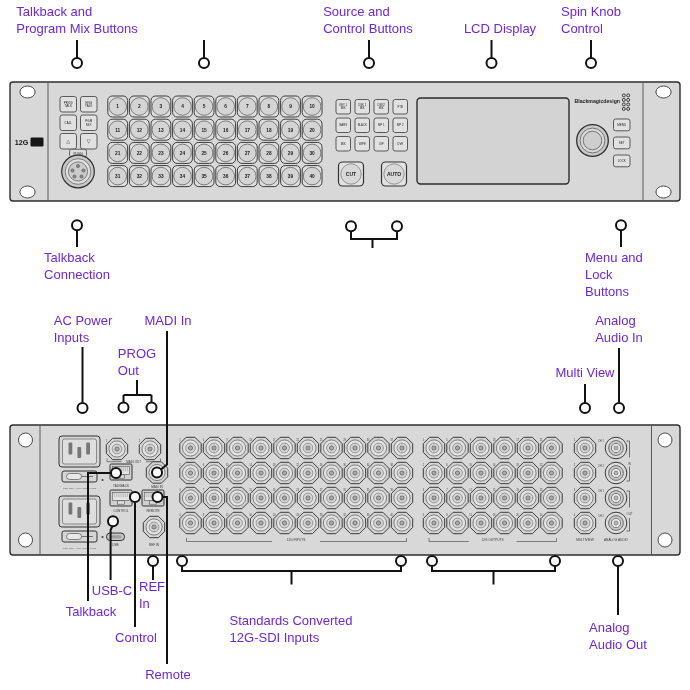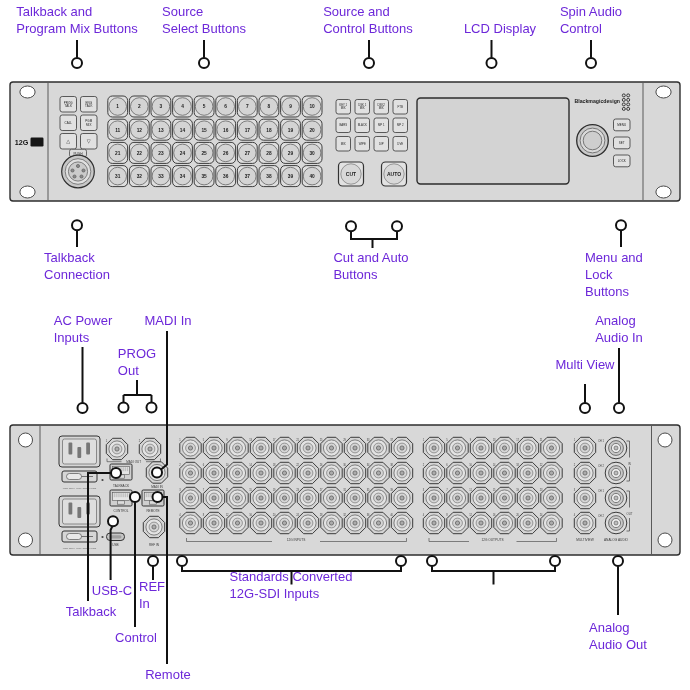--- a/index.html
+++ b/index.html
@@ -735,47 +735,43 @@
         <circle cx="182" cy="561" r="5" fill="#fff"></circle>
         <circle cx="401" cy="561" r="5" fill="#fff"></circle>
         <circle cx="432" cy="561" r="5" fill="#fff"></circle>
         <circle cx="555" cy="561" r="5" fill="#fff"></circle>
         <circle cx="618" cy="561" r="5" fill="#fff"></circle>
       </g>
     </svg>
 
   <div class="callout" style="left:77px;top:3px">Talkback and
 Program Mix Buttons</div>
-  <div class="callout" style="left:204px;top:3px">Source
-Select Buttons</div>
   <div class="callout" style="left:368px;top:3px">Source and
 Control Buttons</div>
   <div class="callout" style="left:500px;top:20px">LCD Display</div>
-  <div class="callout" style="left:591px;top:3px">Spin Audio
+  <div class="callout" style="left:591px;top:3px">Spin Knob
 Control</div>
 
   <div class="callout" style="left:77px;top:249px">Talkback
 Connection</div>
-  <div class="callout" style="left:371px;top:249px">Cut and Auto
-Buttons</div>
   <div class="callout" style="left:83px;top:312px">AC Power
 Inputs</div>
 
   <div class="callout" style="left:620px;top:249px">Menu and
 Lock Buttons</div>
   <div class="callout" style="left:137px;top:345px">PROG
 Out</div>
   <div class="callout" style="left:168px;top:312px">MADI In</div>
-  <div class="callout" style="left:585px;top:356px">Multi View</div>
+  <div class="callout" style="left:585px;top:364px">Multi View</div>
   <div class="callout" style="left:619px;top:312px">Analog
 Audio In</div>
 
   <div class="callout" style="left:91px;top:603px">Talkback</div>
   <div class="callout" style="left:112px;top:582px">USB-C</div>
   <div class="callout" style="left:152px;top:578px">REF
 In</div>
   <div class="callout" style="left:136px;top:629px">Control</div>
   <div class="callout" style="left:168px;top:666px">Remote</div>
-  <div class="callout" style="left:291px;top:568px">Standards Converted
+  <div class="callout" style="left:291px;top:612px">Standards Converted
 12G-SDI Inputs</div>
   <div class="callout" style="left:618px;top:619px">Analog
 Audio Out</div>
 </div>
 
 </body></html>

